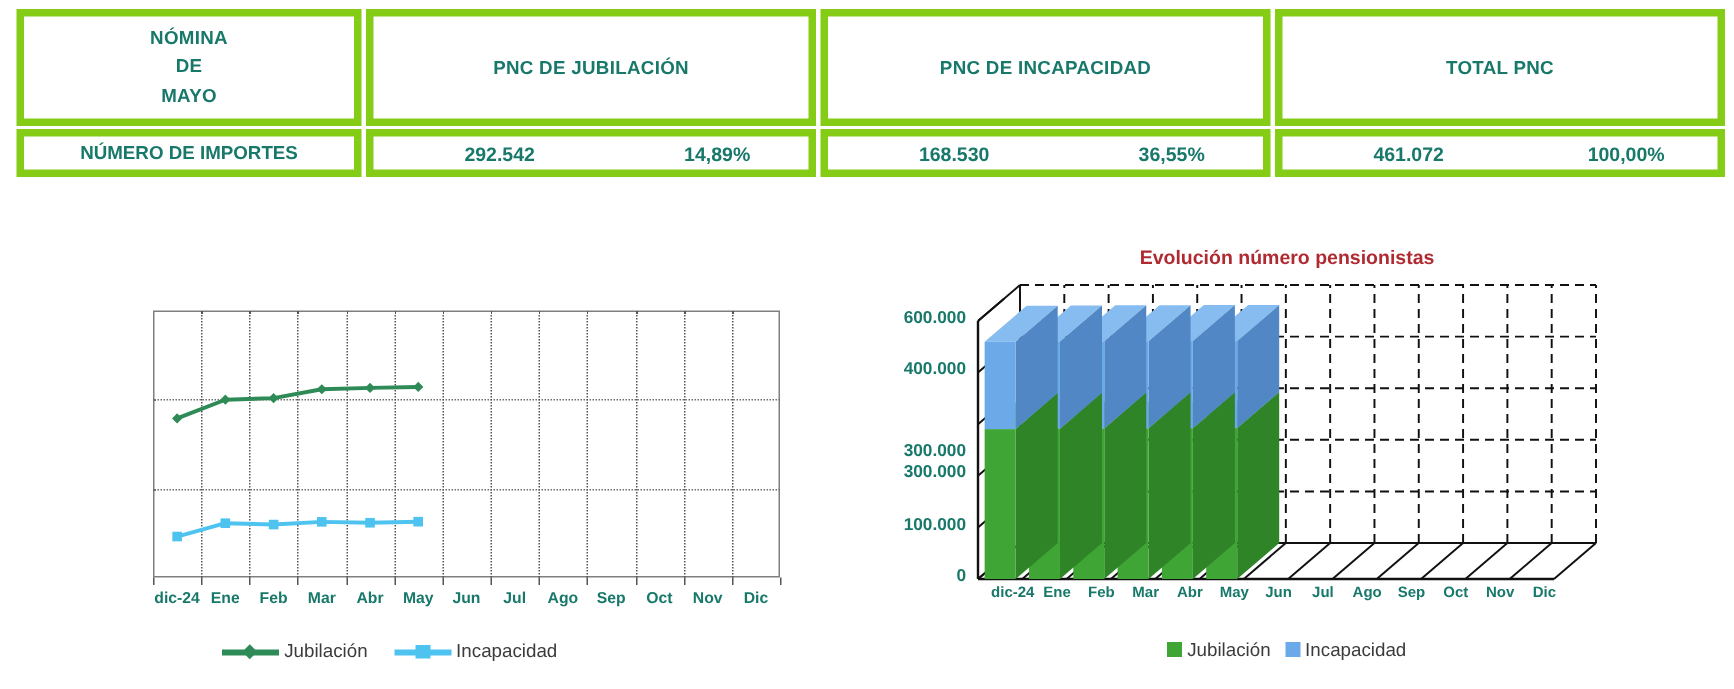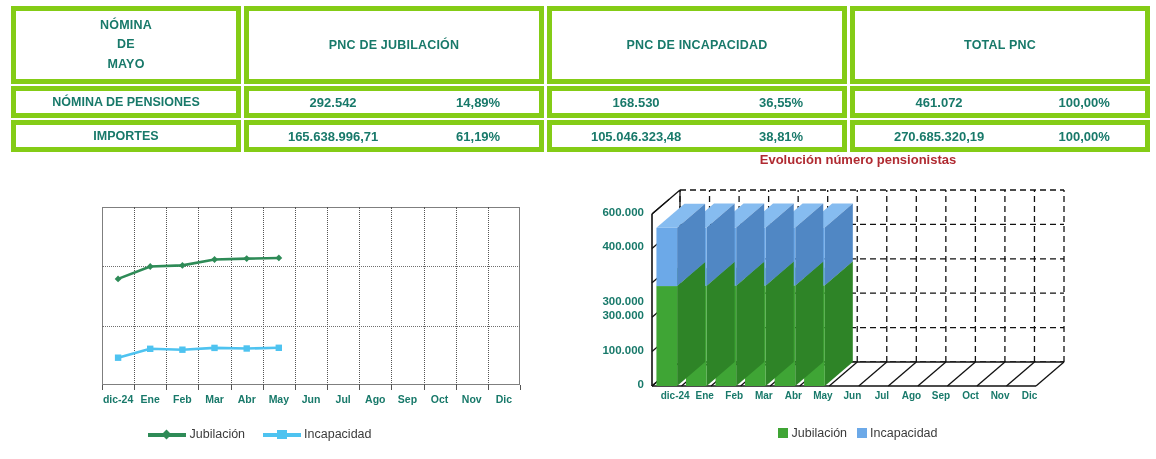--- a/index.html
+++ b/index.html
@@ -51,21 +51,21 @@
   }
   .legend-l{position:absolute;left:0;top:279px;width:520px;text-align:center;font-size:0;}
   .legend-l .li{display:inline-block;font-size:12.5px;color:#3b3b3b;margin:0 9px;vertical-align:middle;}
   .lmark{display:inline-block;width:38px;height:11px;position:relative;vertical-align:middle;margin-right:3px;}
   .lmark .bar{position:absolute;left:0;top:4px;width:38px;height:3.5px;}
   .lmark .dot{position:absolute;left:14px;top:1px;width:10px;height:9px;}
   .lmark .dot.diam{transform:rotate(45deg);left:15px;top:2px;width:7px;height:7px;}
 
   
   #chart-right{position:absolute;left:560px;top:148px;width:596px;height:311px;}
-  #chart-right .chart-title{position:absolute;left:0;top:4px;width:596px;}
+  #chart-right .chart-title{position:absolute;left:0;top:16px;width:596px;}
   .plot-r{position:absolute;left:0;top:0;width:596px;height:270px;}
   .ylab-r{
     position:absolute;text-align:right;width:86px;
     color:#18796A;font-size:11.5px;font-weight:bold;white-space:nowrap;
   }
   .xlab-r{
     position:absolute;color:#18796A;font-size:10px;font-weight:bold;
     text-align:center;width:44px;top:242px;
   }
   .legend-r{position:absolute;left:0;top:278px;width:596px;text-align:center;font-size:0;}
@@ -89,62 +89,41 @@
           <div>NÓMINA</div>
           <div>DE</div>
           <div>MAYO</div>
         </td>
         <td class="hdr-col">PNC DE JUBILACIÓN</td>
         <td class="hdr-col">PNC DE INCAPACIDAD</td>
         <td class="hdr-col">TOTAL PNC</td>
       </tr>
 
       <tr>
-        <td class="rowlbl">NÓMINA DE PENSIONES</td>
+        <td class="rowlbl">NÚMERO DE IMPORTES</td>
         <td class="datacell">
           <div class="dc-inner">
             <span class="dc-val">292.542</span>
             <span class="dc-pct">14,89%</span>
           </div>
         </td>
         <td class="datacell">
           <div class="dc-inner">
             <span class="dc-val">168.530</span>
             <span class="dc-pct">36,55%</span>
           </div>
         </td>
         <td class="datacell">
           <div class="dc-inner">
             <span class="dc-val">461.072</span>
             <span class="dc-pct">100,00%</span>
           </div>
         </td>
       </tr>
 
-      <tr>
-        <td class="rowlbl">IMPORTES</td>
-        <td class="datacell">
-          <div class="dc-inner">
-            <span class="dc-val">165.638.996,71</span>
-            <span class="dc-pct">61,19%</span>
-          </div>
-        </td>
-        <td class="datacell">
-          <div class="dc-inner">
-            <span class="dc-val">105.046.323,48</span>
-            <span class="dc-pct">38,81%</span>
-          </div>
-        </td>
-        <td class="datacell">
-          <div class="dc-inner">
-            <span class="dc-val">270.685.320,19</span>
-            <span class="dc-pct">100,00%</span>
-          </div>
-        </td>
-      </tr>
     </tbody>
   </table>
 </div>
 
 <div id="chart-left">
   <div class="plot-l" id="plotL">
     <div class="frame"></div>
   <div class="gl-h" style="top: 59.3333px;"></div>
       <div class="gl-h" style="top: 118.667px;"></div>
       <div class="gl-v" style="left: 32.1538px;"></div>

